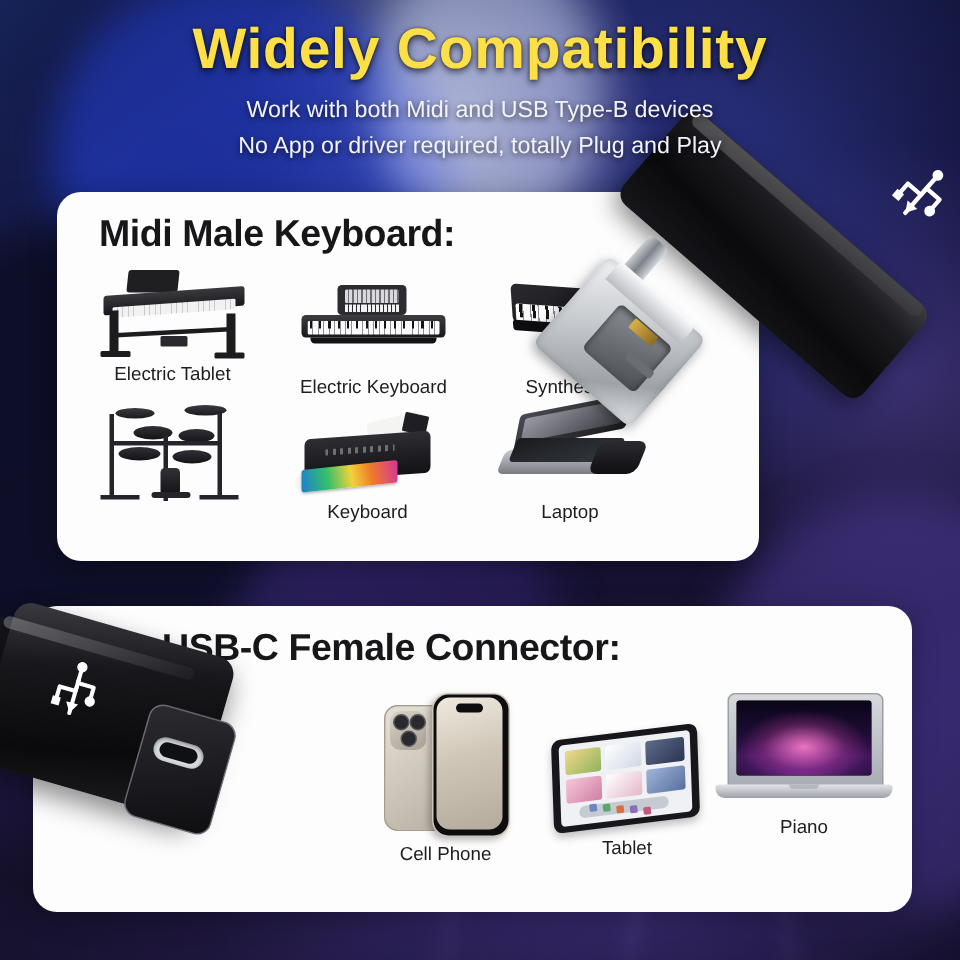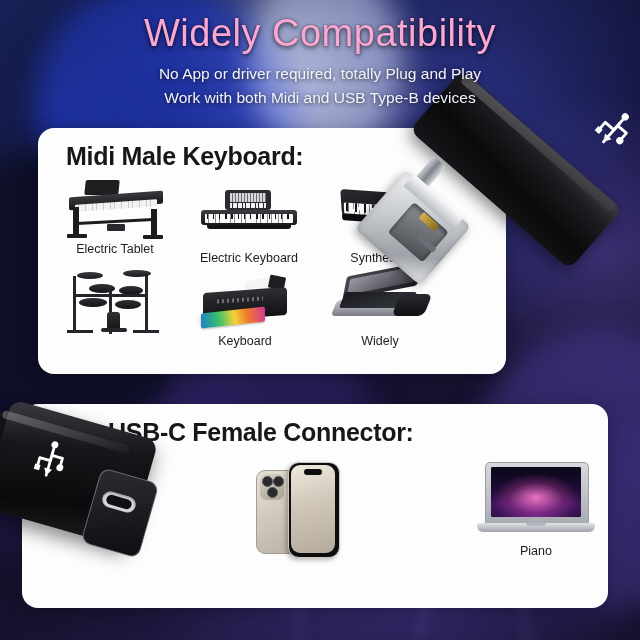--- a/index.html
+++ b/index.html
@@ -30,21 +30,21 @@
   .bg-streak{position:absolute;filter:blur(6px);}
   .s1{left:430px;top:520px;width:2px;height:120px;background:rgba(150,140,220,.5);transform:rotate(12deg);}
   .s2{left:520px;top:540px;width:2px;height:110px;background:rgba(140,130,210,.45);transform:rotate(-8deg);}
   .s3{left:300px;top:560px;width:2px;height:90px;background:rgba(130,125,200,.4);transform:rotate(6deg);}
   .bg-vig{position:absolute;inset:0;
     background:radial-gradient(ellipse 120% 100% at 50% 50%, rgba(0,0,0,0) 45%, rgba(0,0,0,.5) 100%);}
 
   
   .header{position:absolute;left:0;top:14px;width:640px;text-align:center;z-index:6;}
   .title{
-    font-size:38px;font-weight:normal;color:#f9a8d4;letter-spacing:.5px;
+    font-size:38px;font-weight:bold;color:#fde047;letter-spacing:.5px;
     line-height:1.05;
     text-shadow:0 2px 5px rgba(0,0,0,.65), 0 0 2px rgba(0,0,0,.5);
   }
   .sub{
     margin-top:8px;font-size:15.5px;color:#f2f3fa;line-height:1.55;
     text-shadow:0 1px 4px rgba(0,0,0,.7);
   }
 
   
   .panel{position:absolute;background:#fdfdfd;border-radius:16px;z-index:4;
@@ -248,22 +248,22 @@
     <div class="bg-blob b5"></div>
     <div class="bg-streak s1"></div>
     <div class="bg-streak s2"></div>
     <div class="bg-streak s3"></div>
     <div class="bg-vig"></div>
   </div>
 
   <div class="header">
     <div class="title">Widely Compatibility</div>
     <div class="sub">
+      <div>Work with both Midi and USB Type-B devices</div>
       <div>No App or driver required, totally Plug and Play</div>
-      <div>Work with both Midi and USB Type-B devices</div>
     </div>
   </div>
 
   <div class="panel panel-top">
     <div class="panel-h ph-top">Midi Male Keyboard:</div>
 
     <div class="cell" style="left:12px;top:52px;width:130px;">
       <div class="art piano">
         <div class="rest"></div>
           <div class="body"></div>
@@ -335,40 +335,61 @@
     </div>
 
     <div class="cell" style="left:272px;top:142px;width:140px;">
       <div class="art scan">
         <div class="lid"></div>
           <div class="lidface"></div>
         <div class="base"></div>
           <div class="glass"></div>
           <div class="side"></div>
       </div>
-      <div class="cap" style="margin-top:6px;">Widely</div>
+      <div class="cap" style="margin-top:6px;">Laptop</div>
     </div>
   </div>
 
   <div class="panel panel-bottom">
     <div class="panel-h ph-bottom">USB-C Female Connector:</div>
 
     <div class="cell" style="left:210px;top:58px;width:130px;">
       <div class="art phones">
         <div class="back"></div>
         <div class="cam"></div>
         <div class="lens" style="left:8px;top:14px;width:9px;height:9px;"></div>
         <div class="lens" style="left:19px;top:14px;width:9px;height:9px;"></div>
         <div class="lens" style="left:13px;top:25px;width:9px;height:9px;"></div>
         <div class="front"></div>
           <div class="scr"></div>
           <div class="island"></div>
       </div>
-    </div>
-
+      <div class="cap" style="margin-top:4px;">Cell Phone</div>
+    </div>
+
+    <div class="cell" style="left:340px;top:80px;width:112px;">
+      <div class="art tab">
+        <div class="frame"></div>
+        <div class="scr">
+          <div class="tile" style="left:4px;top:4px;width:24px;height:16px;background:linear-gradient(140deg,#f2d98a,#8fb45e);"></div>
+          <div class="tile" style="left:31px;top:4px;width:24px;height:16px;background:linear-gradient(140deg,#ffffff,#cfd7e6);"></div>
+          <div class="tile" style="left:58px;top:4px;width:26px;height:16px;background:linear-gradient(140deg,#5e6b8c,#2c3550);"></div>
+          <div class="tile" style="left:4px;top:23px;width:24px;height:16px;background:linear-gradient(140deg,#f7c8d8,#cf7fa5);"></div>
+          <div class="tile" style="left:31px;top:23px;width:24px;height:16px;background:linear-gradient(140deg,#ffffff,#e3b7c9);"></div>
+          <div class="tile" style="left:58px;top:23px;width:26px;height:16px;background:linear-gradient(140deg,#9fb4d8,#58709e);"></div>
+        </div>
+        <div class="dock"></div>
+        <div class="dicon" style="left:27px;top:52px;background:#6d86bd;transform:rotate(-7deg);"></div>
+        <div class="dicon" style="left:36px;top:52px;background:#57a86a;transform:rotate(-7deg);"></div>
+        <div class="dicon" style="left:45px;top:53px;background:#d8703f;transform:rotate(-7deg);"></div>
+        <div class="dicon" style="left:54px;top:53px;background:#8a6cb8;transform:rotate(-7deg);"></div>
+        <div class="dicon" style="left:63px;top:54px;background:#c25a7a;transform:rotate(-7deg);"></div>
+      </div>
+      <div class="cap" style="margin-top:2px;">Tablet</div>
+    </div>
 
     <div class="cell" style="left:450px;top:58px;width:128px;">
       <div class="art lap">
         <div class="lid"></div>
         <div class="scr">
             <div class="aurora"></div>
           </div>
         <div class="base"></div>
           <div class="notch"></div>
       </div>

